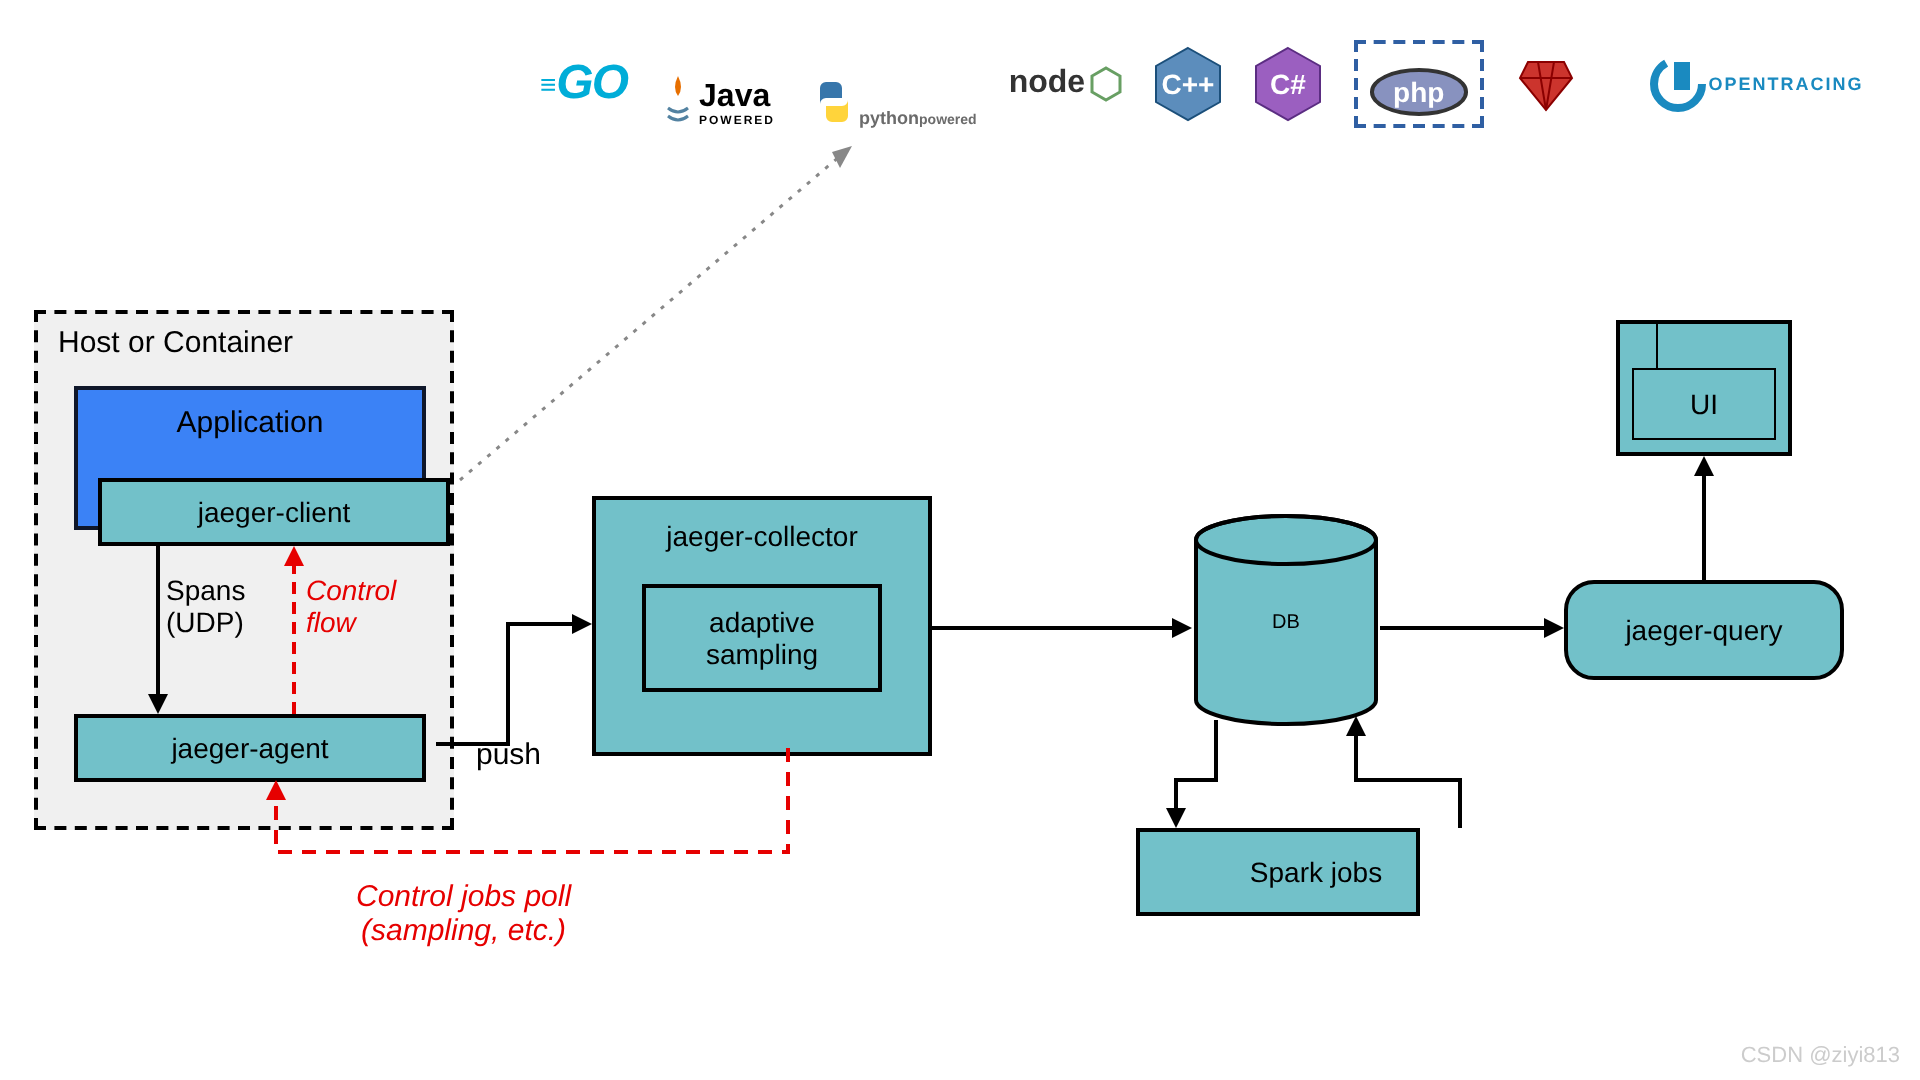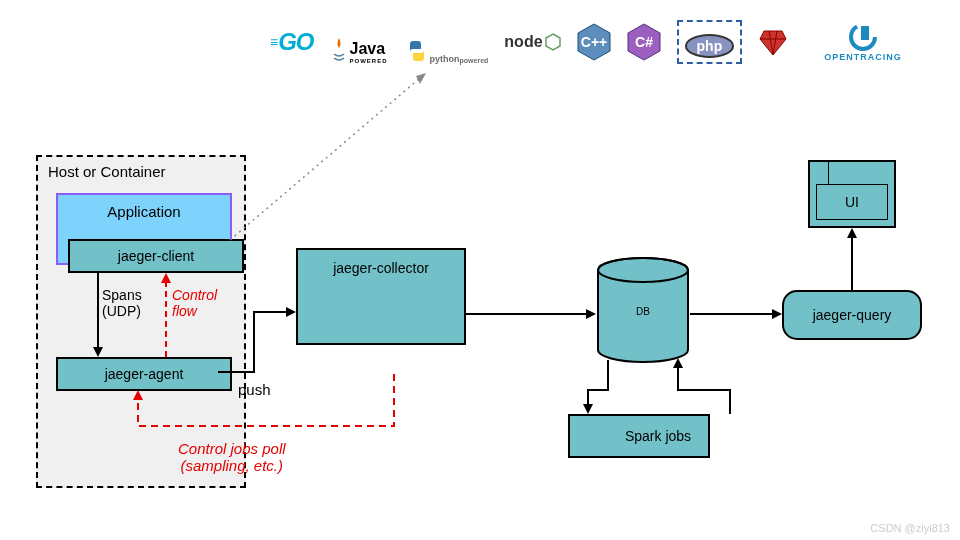--- a/index.html
+++ b/index.html
@@ -14,22 +14,22 @@
     background: #72c1c9;
     border: 2px solid #000;
     display: flex; align-items: center; justify-content: center;
     text-align: center;
   }
   .container-dashed {
     border: 2px dashed #000;
     background: #f0f0f0;
   }
   .app-box {
-    background: #7dd3fc;
-    border: 2px solid #8b5cf6;
+    background: #3b82f6;
+    border: 2px solid #0f172a;
   }
   .inner-ticket {
     background: #72c1c9;
     border: 2px solid #000;
     position: relative;
     display: flex; align-items: center; justify-content: center;
     text-align: center;
   }
   .inner-ticket::before, .inner-ticket::after {
     content: ""; position: absolute; top: -2px; bottom: -2px; width: 6px;
@@ -43,21 +43,21 @@
   .lang-row { display: flex; align-items: center; gap: 16px; }
   .lang-item { height: 44px; display: flex; align-items: center; justify-content: center; font-weight: bold; }
   .go { color: #00ADD8; font-style: italic; font-size: 24px; letter-spacing: -1px;}
   .java { font-size: 11px; display:flex; align-items:flex-end; }
   .java svg { margin-right:2px;}
   .python { display:flex; flex-direction:row; align-items:flex-end; color:#6b6b6b; font-size:9px;}
   .node { font-size: 16px; color:#333; font-weight:bold;}
   .cpp-badge { width:34px; height:38px; }
   .php-box { border: 2px dashed #2f5fa3; padding: 4px 6px; align-items: flex-end; }
   .php-pill { background:#8892BF; border:2px solid #333; border-radius:50%; padding:2px 10px; color:#fff; font-weight:bold; font-size:14px;}
-  .ot { display:flex; flex-direction:column; align-items:center; color:#1a8ac0; font-size:9px; letter-spacing:1px;}
+  .ot { display:flex; flex-direction:row; align-items:center; color:#1a8ac0; font-size:9px; letter-spacing:1px;}
   .label { font-size: 15px; }
   .red { color: #e60000; font-style: italic; }
   .watermark { color: #ccc; font-size: 11px; }
   svg.arrow { position:absolute; overflow:visible; }
 </style>
 </head>
 <body>
 
 <div class="abs lang-row" style="left:270px; top:20px;">
   <div class="lang-item go">
@@ -113,21 +113,21 @@
   </div>
   <div class="lang-item ot" style="margin-left:20px;">
     <svg width="30" height="30" viewBox="0 0 30 30">
         <circle cx="15" cy="15" r="12" fill="none" stroke="#1a8ac0" stroke-width="4" stroke-dasharray="50 25"></circle>
         <rect x="13" y="4" width="8" height="14" fill="#1a8ac0"></rect>
       </svg>
     <div>OPENTRACING</div>
   </div>
 </div>
 
-<div class="abs container-dashed" style="left:36px; top:155px; width:210px; height:333px;">
+<div class="abs container-dashed" style="left:17px; top:155px; width:210px; height:260px;">
   <div class="abs label" style="left:10px; top:6px;">Host or Container</div>
   <div class="abs app-box" style="left:18px; top:36px; width:176px; height:72px;">
     <div class="abs label" style="left:0; right:0; top:8px; text-align:center;">Application</div>
   </div>
   <div class="abs box" style="left:30px; top:82px; width:176px; height:34px;justify-content:center;">
     <span>jaeger-client</span>
   </div>
   <div class="abs box" style="left:18px; top:200px; width:176px; height:34px;">
     <span>jaeger-agent</span>
   </div>
@@ -145,29 +145,33 @@
   </svg>
   <div class="abs label red" style="left:134px; top:130px; white-space:pre; font-size:14px;">Control
 flow</div>
 </div>
 
 <svg class="abs arrow" style="left:230px; top:70px; width:200px; height:170px;">
   <line x1="0" y1="170" x2="190" y2="8" stroke="#888" stroke-width="1.5" stroke-dasharray="2 4"></line>
   <polygon points="196,3 186,6 190,14" fill="#888"></polygon>
 </svg>
 
-<div class="abs box" style="left:296px; top:248px; width:170px; height:97px; flex-direction:column; justify-content:flex-start; padding-top:10px;">
+<div class="abs box" style="left:296px; top:248px; width:170px; height:130px; flex-direction:column; justify-content:flex-start; padding-top:10px;">
   <div>jaeger-collector</div>
+  <div class="inner-ticket" style="margin-top:16px; width:120px; height:54px; white-space:pre; font-size:14px;">
+    <span>adaptive
+sampling</span>
+  </div>
 </div>
 
 <svg class="abs arrow" style="left:218px; top:362px; width:78px; height:60px;">
   <path d="M0 10 L36 10 L36 -50 L70 -50" fill="none" stroke="#000" stroke-width="2"></path>
   <polygon points="78,-50 68,-55 68,-45" fill="#000"></polygon>
 </svg>
-<div class="abs label" style="left:238px; top:381px;">push</div>
+<div class="abs label" style="left:238px; top:369px;">push</div>
 
 <div class="abs" style="left:596px; top:256px; width:94px; height:108px;">
   <svg width="94" height="108" viewBox="0 0 94 108">
     <ellipse cx="47" cy="14" rx="45" ry="12" fill="#72c1c9" stroke="#000" stroke-width="2"></ellipse>
     <path d="M2 14 V94 A45 12 0 0 0 92 94 V14" fill="#72c1c9" stroke="#000" stroke-width="2"></path>
     <ellipse cx="47" cy="14" rx="45" ry="12" fill="none" stroke="#000" stroke-width="2"></ellipse>
   </svg>
   <div class="abs" style="left:0;right:0;top:50px;text-align:center;font-size:10px;">DB</div>
 </div>
 

